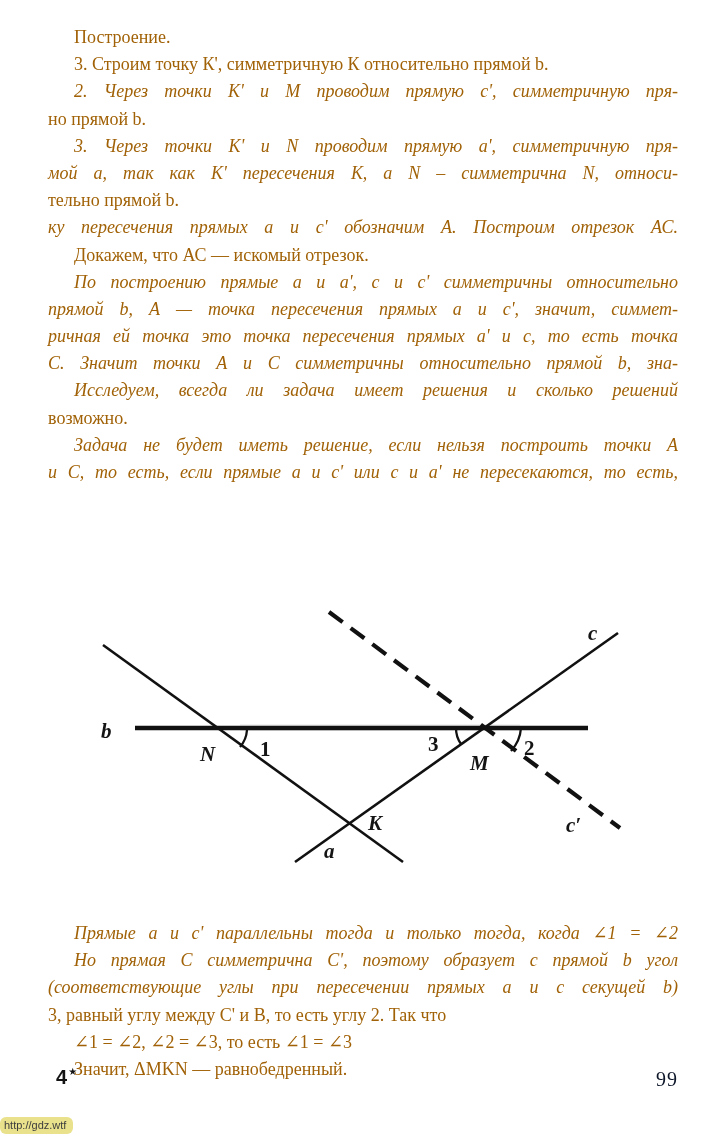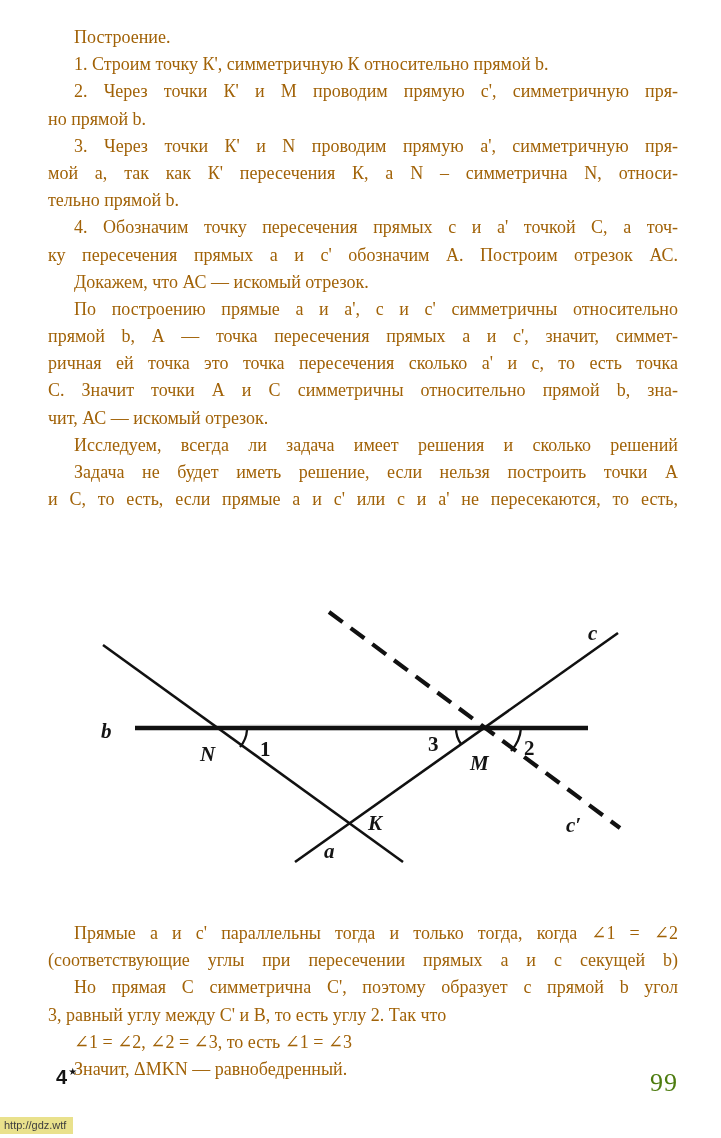--- a/index.html
+++ b/index.html
@@ -16,71 +16,71 @@
   .text-block.bottom{top:920px;}
   .tline{
     font-size:18px;
     line-height:27.2px;
     height:27.2px;
     text-align:justify;
     text-align-last:left;
     white-space:normal;
     color:#a16207;
   }
-  .tline.just{text-align-last:justify;}
+  .tline.just{text-align-last:justify;font-style:italic;}
   .tline.ind{text-indent:26px;}
   .diagram{position:absolute;left:90px;top:594px;width:545px;height:286px;}
   .diagram text{
     font-family:"Liberation Serif","DejaVu Serif",serif;
     font-weight:bold;
     font-size:21px;
     fill:#141414;
   }
   .diagram text.it{font-style:italic;}
   .footer-left{
     position:absolute;left:56px;top:1066px;
     font-family:"Liberation Sans","DejaVu Sans",sans-serif;
     font-weight:bold;font-size:20px;color:#141414;
   }
   .footer-left .star{font-size:10px;vertical-align:9px;margin-left:1px;}
   .footer-right{
     position:absolute;right:43px;top:1068px;
-    font-size:26px;letter-spacing:1px;color:#4d7c0f;
+    font-size:20px;letter-spacing:1px;color:#0f172a;
   }
   .watermark{
     position:absolute;left:0px;top:1117px;
     background:#e9e18c;
     color:#3d3d3d;
     font-family:"Liberation Sans","DejaVu Sans",sans-serif;
     font-size:11px;
     padding:2px 7px 3px 4px;
+    border-radius:6px;
   }
 </style>
 </head>
 <body>
 
 <div class="page">
 
   <div class="text-block top" id="top-text">
       <div class="tline ind">Построение.</div>
-      <div class="tline ind">1. Строим точку К', симметричную К относительно прямой b.</div>
+      <div class="tline ind">3. Строим точку К', симметричную К относительно прямой b.</div>
       <div class="tline just ind">2. Через точки К' и М проводим прямую с', симметричную пря-</div>
       <div class="tline">но прямой b.</div>
       <div class="tline just ind">3. Через точки К' и N проводим прямую а', симметричную пря-</div>
       <div class="tline just">мой а, так как К' пересечения К, а N – симметрична N, относи-</div>
       <div class="tline">тельно прямой b.</div>
-      <div class="tline just ind">4. Обозначим точку пересечения прямых с и а' точкой С, а точ-</div>
       <div class="tline just">ку пересечения прямых а и с' обозначим А. Построим отрезок АС.</div>
       <div class="tline ind">Докажем, что АС — искомый отрезок.</div>
       <div class="tline just ind">По построению прямые а и а', с и с' симметричны относительно</div>
       <div class="tline just">прямой b, А — точка пересечения прямых а и с', значит, симмет-</div>
-      <div class="tline just">ричная ей точка это точка пересечения сколько а' и с, то есть точка</div>
+      <div class="tline just">ричная ей точка это точка пересечения прямых а' и с, то есть точка</div>
       <div class="tline just">С. Значит точки А и С симметричны относительно прямой b, зна-</div>
-      <div class="tline">чит, АС — искомый отрезок.</div>
       <div class="tline just ind">Исследуем, всегда ли задача имеет решения и сколько решений</div>
+      <div class="tline">возможно.</div>
       <div class="tline just ind">Задача не будет иметь решение, если нельзя построить точки А</div>
       <div class="tline just">и С, то есть, если прямые а и с' или с и а' не пересекаются, то есть,</div>
     </div>
 
   <svg class="diagram" viewBox="90 594 545 286" xmlns="http://www.w3.org/2000/svg">
 
     <rect x="240" y="724" width="280" height="7" fill="#888888" opacity="0.12"></rect>
 
     <line x1="135" y1="728" x2="588" y2="728" stroke="#111" stroke-width="4.6"></line>
 
@@ -101,22 +101,22 @@
     <text class="it" x="470" y="770">M</text>
     <text x="524" y="755">2</text>
     <text class="it" x="588" y="640">c</text>
     <text class="it" x="566" y="832">c′</text>
     <text class="it" x="368" y="830">K</text>
     <text class="it" x="324" y="858">a</text>
   </svg>
 
   <div class="text-block bottom" id="bottom-text">
       <div class="tline just ind">Прямые а и с' параллельны тогда и только тогда, когда ∠1 = ∠2</div>
+      <div class="tline just ind">Но прямая С симметрична С', поэтому образует с прямой b угол</div>
       <div class="tline just">(соответствующие углы при пересечении прямых а и с секущей b)</div>
-      <div class="tline just ind">Но прямая С симметрична С', поэтому образует с прямой b угол</div>
       <div class="tline">3, равный углу между С' и В, то есть углу 2. Так что</div>
       <div class="tline ind">∠1 = ∠2, ∠2 = ∠3, то есть ∠1 = ∠3</div>
       <div class="tline ind">Значит, ΔMKN — равнобедренный.</div>
     </div>
 
   <div class="footer-left"><span>4</span><span class="star">★</span></div>
 
   <div class="footer-right">99</div>
 
   <div class="watermark">http://gdz.wtf</div>

